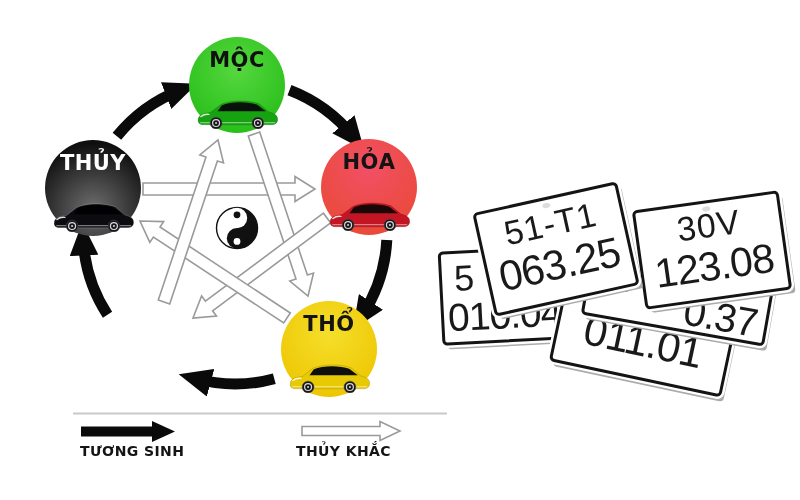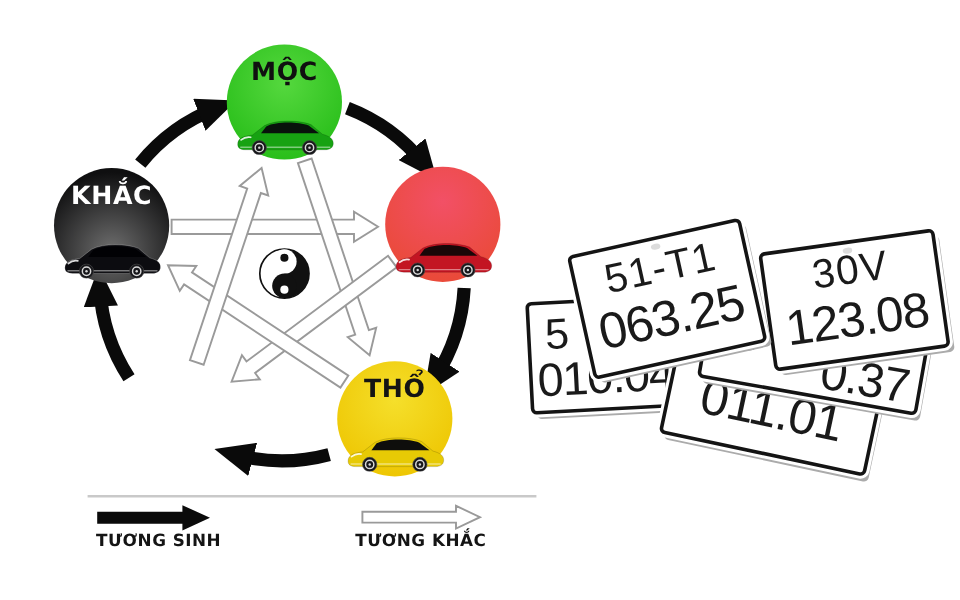--- a/index.html
+++ b/index.html
@@ -92,20 +92,21 @@
    <path d="M11 31 Q16 27 22 28" fill="none" stroke="rgba(255,255,255,0.85)" stroke-width="2" stroke-linecap="round"></path>
    <circle cx="32" cy="40" r="8.2" fill="#17171b" stroke="#4a4a4a" stroke-width="0.8"></circle>
     <circle cx="32" cy="40" r="4.8" fill="none" stroke="#d9d9d9" stroke-width="1.7"></circle>
     <circle cx="32" cy="40" r="1.4" fill="#d9d9d9"></circle>
         <circle cx="90" cy="40" r="8.2" fill="#17171b" stroke="#4a4a4a" stroke-width="0.8"></circle>
     <circle cx="90" cy="40" r="4.8" fill="none" stroke="#d9d9d9" stroke-width="1.7"></circle>
     <circle cx="90" cy="40" r="1.4" fill="#d9d9d9"></circle>
       </svg>
   </div>
   <div class="node pos-hoa" style="--c1: #f25066; --c2: #ea4a3a;">
+    <span class="nlabel" style="color: rgb(20, 20, 20);">HỎA</span>
     <svg class="car" viewBox="0 0 122 48">
         <path d="M7 36 C7 29 14 26.5 24 25.5 L38 14.5 C51 7.5 79 8 92 13.5 L105 24.5 C114 27 117.5 30 117.5 35 C117.5 40 114 42.5 108 42.5 L16 42.5 C10 42.5 7 40.5 7 36 Z" fill="#c31523" stroke="rgba(0,0,0,0.18)" stroke-width="1"></path>
    <path d="M40 15.5 C52 9.5 77 10 89 14.5 L101 23.5 L34 23.5 Z" fill="#190708"></path>
    <path d="M10 39.5 L114 39.5" stroke="rgba(255,255,255,0.45)" stroke-width="1.6"></path>
    <path d="M11 31 Q16 27 22 28" fill="none" stroke="rgba(255,255,255,0.85)" stroke-width="2" stroke-linecap="round"></path>
    <circle cx="32" cy="40" r="8.2" fill="#17171b" stroke="#4a4a4a" stroke-width="0.8"></circle>
     <circle cx="32" cy="40" r="4.8" fill="none" stroke="#d9d9d9" stroke-width="1.7"></circle>
     <circle cx="32" cy="40" r="1.4" fill="#d9d9d9"></circle>
         <circle cx="90" cy="40" r="8.2" fill="#17171b" stroke="#4a4a4a" stroke-width="0.8"></circle>
     <circle cx="90" cy="40" r="4.8" fill="none" stroke="#d9d9d9" stroke-width="1.7"></circle>
@@ -121,37 +122,37 @@
    <path d="M11 31 Q16 27 22 28" fill="none" stroke="rgba(255,255,255,0.85)" stroke-width="2" stroke-linecap="round"></path>
    <circle cx="32" cy="40" r="8.2" fill="#17171b" stroke="#4a4a4a" stroke-width="0.8"></circle>
     <circle cx="32" cy="40" r="4.8" fill="none" stroke="#d9d9d9" stroke-width="1.7"></circle>
     <circle cx="32" cy="40" r="1.4" fill="#d9d9d9"></circle>
         <circle cx="90" cy="40" r="8.2" fill="#17171b" stroke="#4a4a4a" stroke-width="0.8"></circle>
     <circle cx="90" cy="40" r="4.8" fill="none" stroke="#d9d9d9" stroke-width="1.7"></circle>
     <circle cx="90" cy="40" r="1.4" fill="#d9d9d9"></circle>
       </svg>
   </div>
   <div class="node pos-thuy" style="--c1: #6e6e6e; --c2: #0f0f10;">
-    <span class="nlabel" style="color: rgb(255, 255, 255);">KHẮC</span>
+    <span class="nlabel" style="color: rgb(255, 255, 255);">THỦY</span>
     <svg class="car" viewBox="0 0 122 48">
         <path d="M7 36 C7 29 14 26.5 24 25.5 L38 14.5 C51 7.5 79 8 92 13.5 L105 24.5 C114 27 117.5 30 117.5 35 C117.5 40 114 42.5 108 42.5 L16 42.5 C10 42.5 7 40.5 7 36 Z" fill="#0c0c10" stroke="rgba(255,255,255,0.28)" stroke-width="1"></path>
    <path d="M40 15.5 C52 9.5 77 10 89 14.5 L101 23.5 L34 23.5 Z" fill="#010104"></path>
    <path d="M10 39.5 L114 39.5" stroke="rgba(255,255,255,0.45)" stroke-width="1.6"></path>
    <path d="M11 31 Q16 27 22 28" fill="none" stroke="rgba(255,255,255,0.85)" stroke-width="2" stroke-linecap="round"></path>
    <circle cx="32" cy="40" r="8.2" fill="#17171b" stroke="#4a4a4a" stroke-width="0.8"></circle>
     <circle cx="32" cy="40" r="4.8" fill="none" stroke="#d9d9d9" stroke-width="1.7"></circle>
     <circle cx="32" cy="40" r="1.4" fill="#d9d9d9"></circle>
         <circle cx="90" cy="40" r="8.2" fill="#17171b" stroke="#4a4a4a" stroke-width="0.8"></circle>
     <circle cx="90" cy="40" r="4.8" fill="none" stroke="#d9d9d9" stroke-width="1.7"></circle>
     <circle cx="90" cy="40" r="1.4" fill="#d9d9d9"></circle>
       </svg>
   </div>
 
   <div class="legend-label" id="lbl-sinh">TƯƠNG SINH</div>
-  <div class="legend-label" id="lbl-khac">TƯƠNG KHẮC</div>
+  <div class="legend-label" id="lbl-khac">THỦY KHẮC</div>
 
   <div>
     <div class="plate plate-a">
       <div class="l1">5</div>
       <div class="l2">010.04</div>
     </div>
     <div class="plate plate-e">
       <div class="l2">011.01</div>
     </div>
     <div class="plate plate-d">

